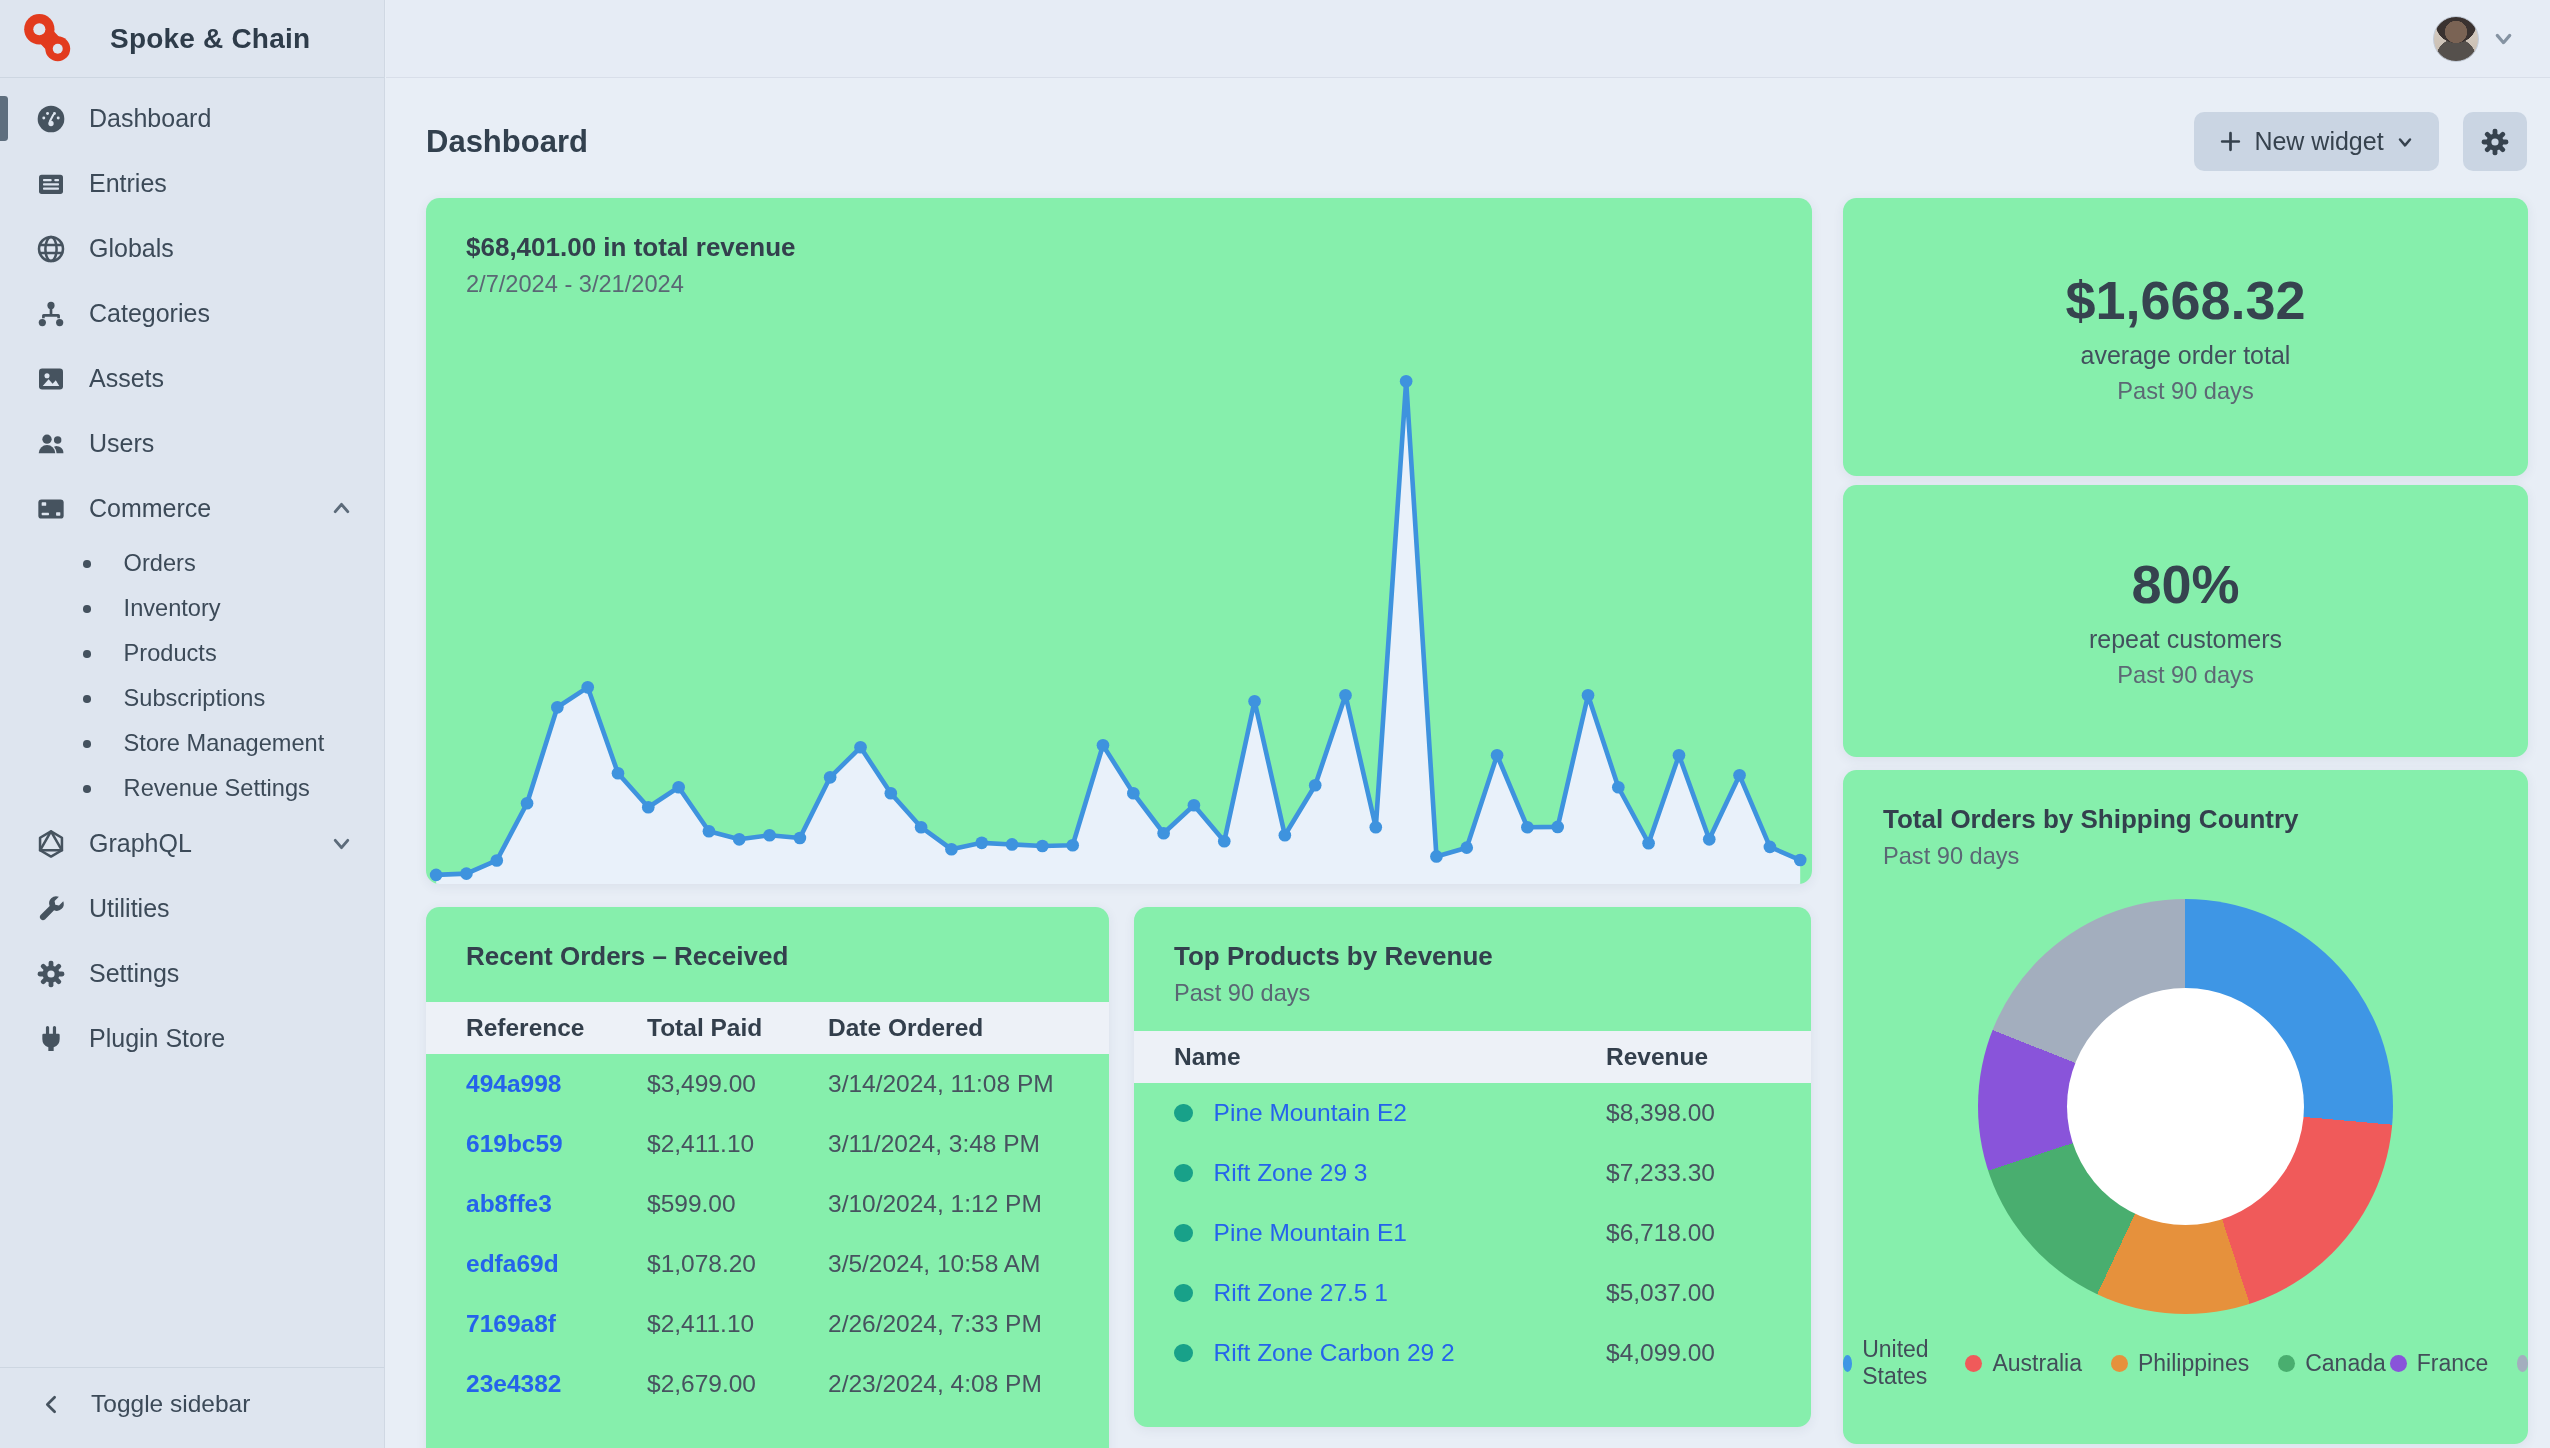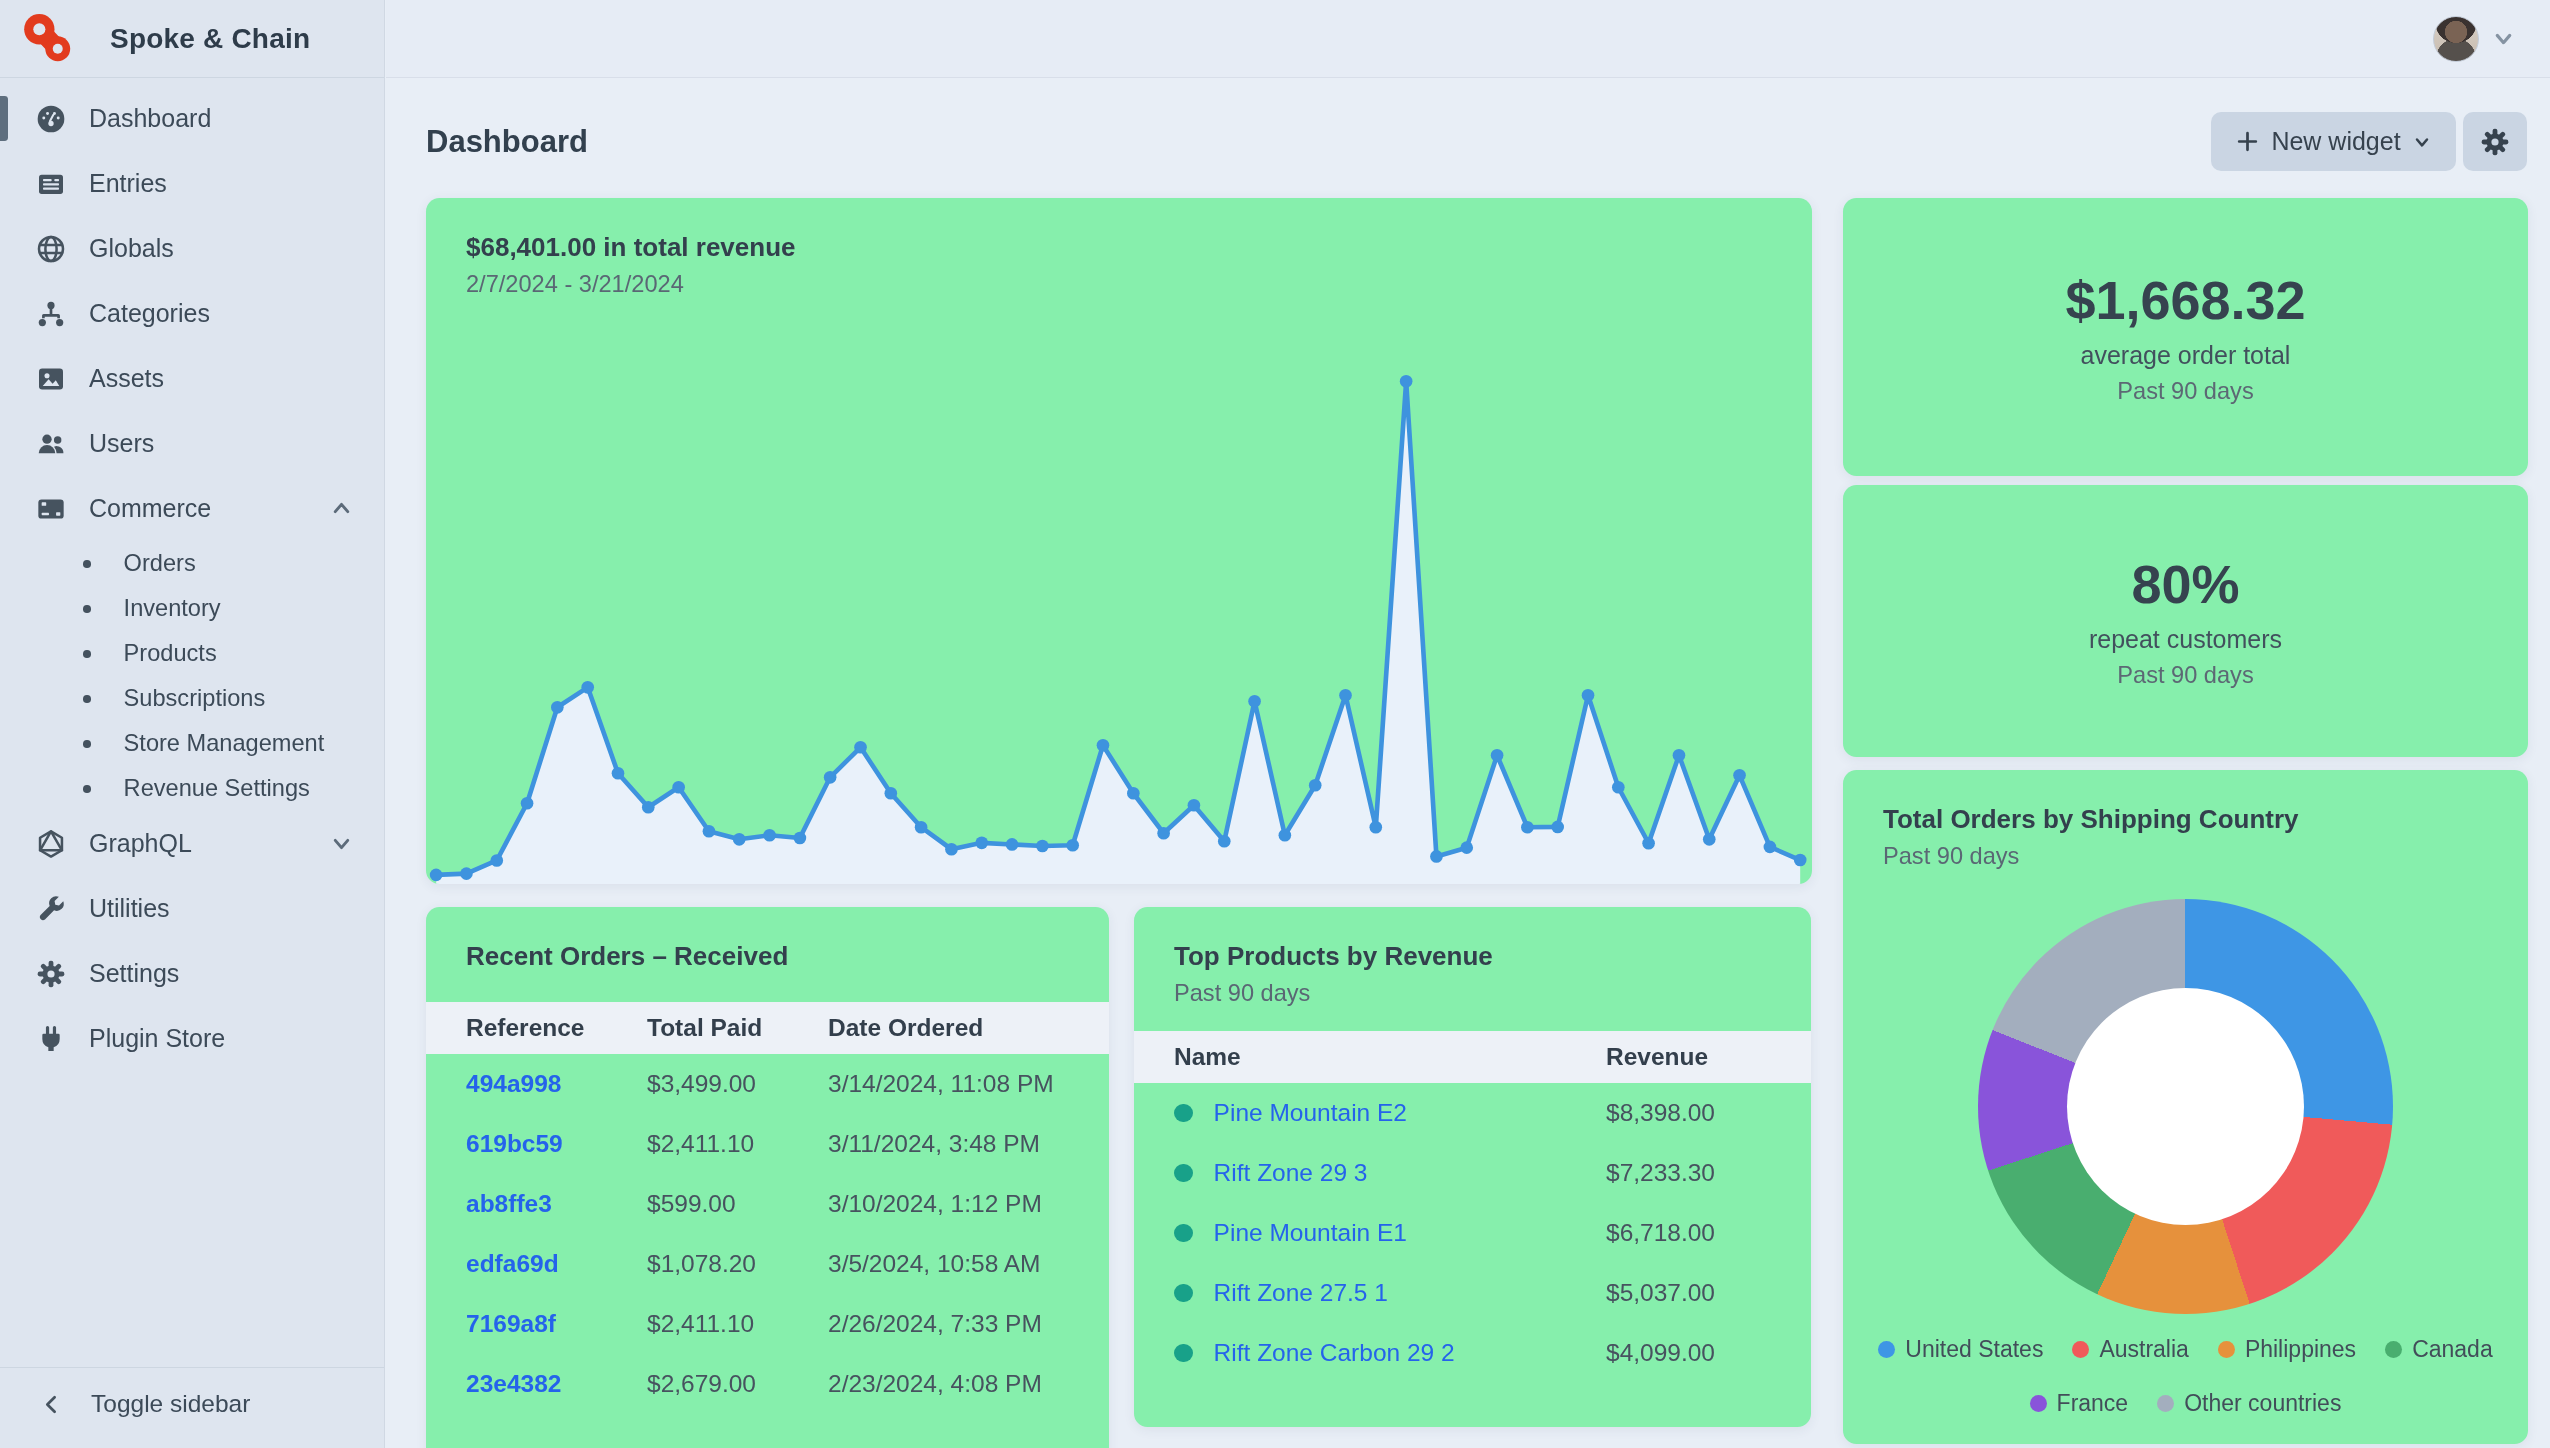--- a/index.html
+++ b/index.html
@@ -64,21 +64,21 @@
       radial-gradient(circle at 50% 95%, #55504C 0 42%, transparent 43%),
       linear-gradient(180deg,#D8CFC6 0%, #C7BBAE 100%);
     border:0.8px solid #C3CCD8;
   }
   .avatar-chevron { width:25px; height:25px; margin-left:11.8px; color:#8593A2; cursor:pointer; }
   .avatar-chevron svg { width:100%; height:100%; }
   
   .content { position:absolute; left:386px; top:79px; right:0; bottom:0; padding:0 23px 0 40px; }
   .page-head { display:flex; align-items:center; justify-content:space-between; margin-top:32px; height:61px; }
   .page-title { font-size:31px; font-weight:bold; color:#32404E; }
-  .head-actions { display:flex; gap:7px; align-items:center; }
+  .head-actions { display:flex; gap:24px; align-items:center; }
   .btn {
     background:#CAD5E3; border:none; border-radius:10px; height:59px;
     display:flex; align-items:center; gap:11.8px; padding:0 23.6px;
     font-family:inherit; font-size:25px; font-weight:500; color:#36424E; cursor:pointer;
   }
   .btn .bicon { width:25px; height:25px; color:#36424E; }
   .btn .bicon svg { width:100%; height:100%; display:block; }
   .btn .hole { fill:#CAD5E3; }
   .btn-icononly { width:64px; justify-content:center; padding:0; }
   .btn-icononly .bicon { width:32px; height:32px; }
@@ -119,21 +119,21 @@
   
   .stat-card { height:278px; display:flex; flex-direction:column; align-items:center; justify-content:center; text-align:center; }
   .stat-card.repeat { height:272px; margin-top:9.3px; }
   .stat-value { font-size:54px; font-weight:bold; color:#36434F; }
   .stat-label { font-size:25px; color:#42505D; margin-top:10px; }
   .stat-period { font-size:23.6px; color:#5C6874; margin-top:8.4px; }
   
   .donut-card { height:674px; margin-top:12.7px; overflow:hidden; }
   .donut { width:415px; height:415px; border-radius:50%; margin:29px auto 0; position:relative; }
   .donut::after { content:""; position:absolute; inset:89px; background:#fff; border-radius:50%; }
-  .legend { margin-top:22px; display:flex; flex-direction:column; align-items:center; gap:27px; }
+  .legend { margin-top:22px; display:flex; flex-direction:row; align-items:center; gap:4px; }
   .legend-row { display:flex; gap:29px; justify-content:center; }
   .legend-item { display:flex; align-items:center; gap:10px; font-size:23px; color:#424D59; }
   .legend-dot { width:17px; height:17px; border-radius:50%; }
 </style>
 </head>
 <body>
 
 <aside class="sidebar">
   <div class="sidebar-header">
     <svg class="logo-icon" viewBox="0 0 48 48">

